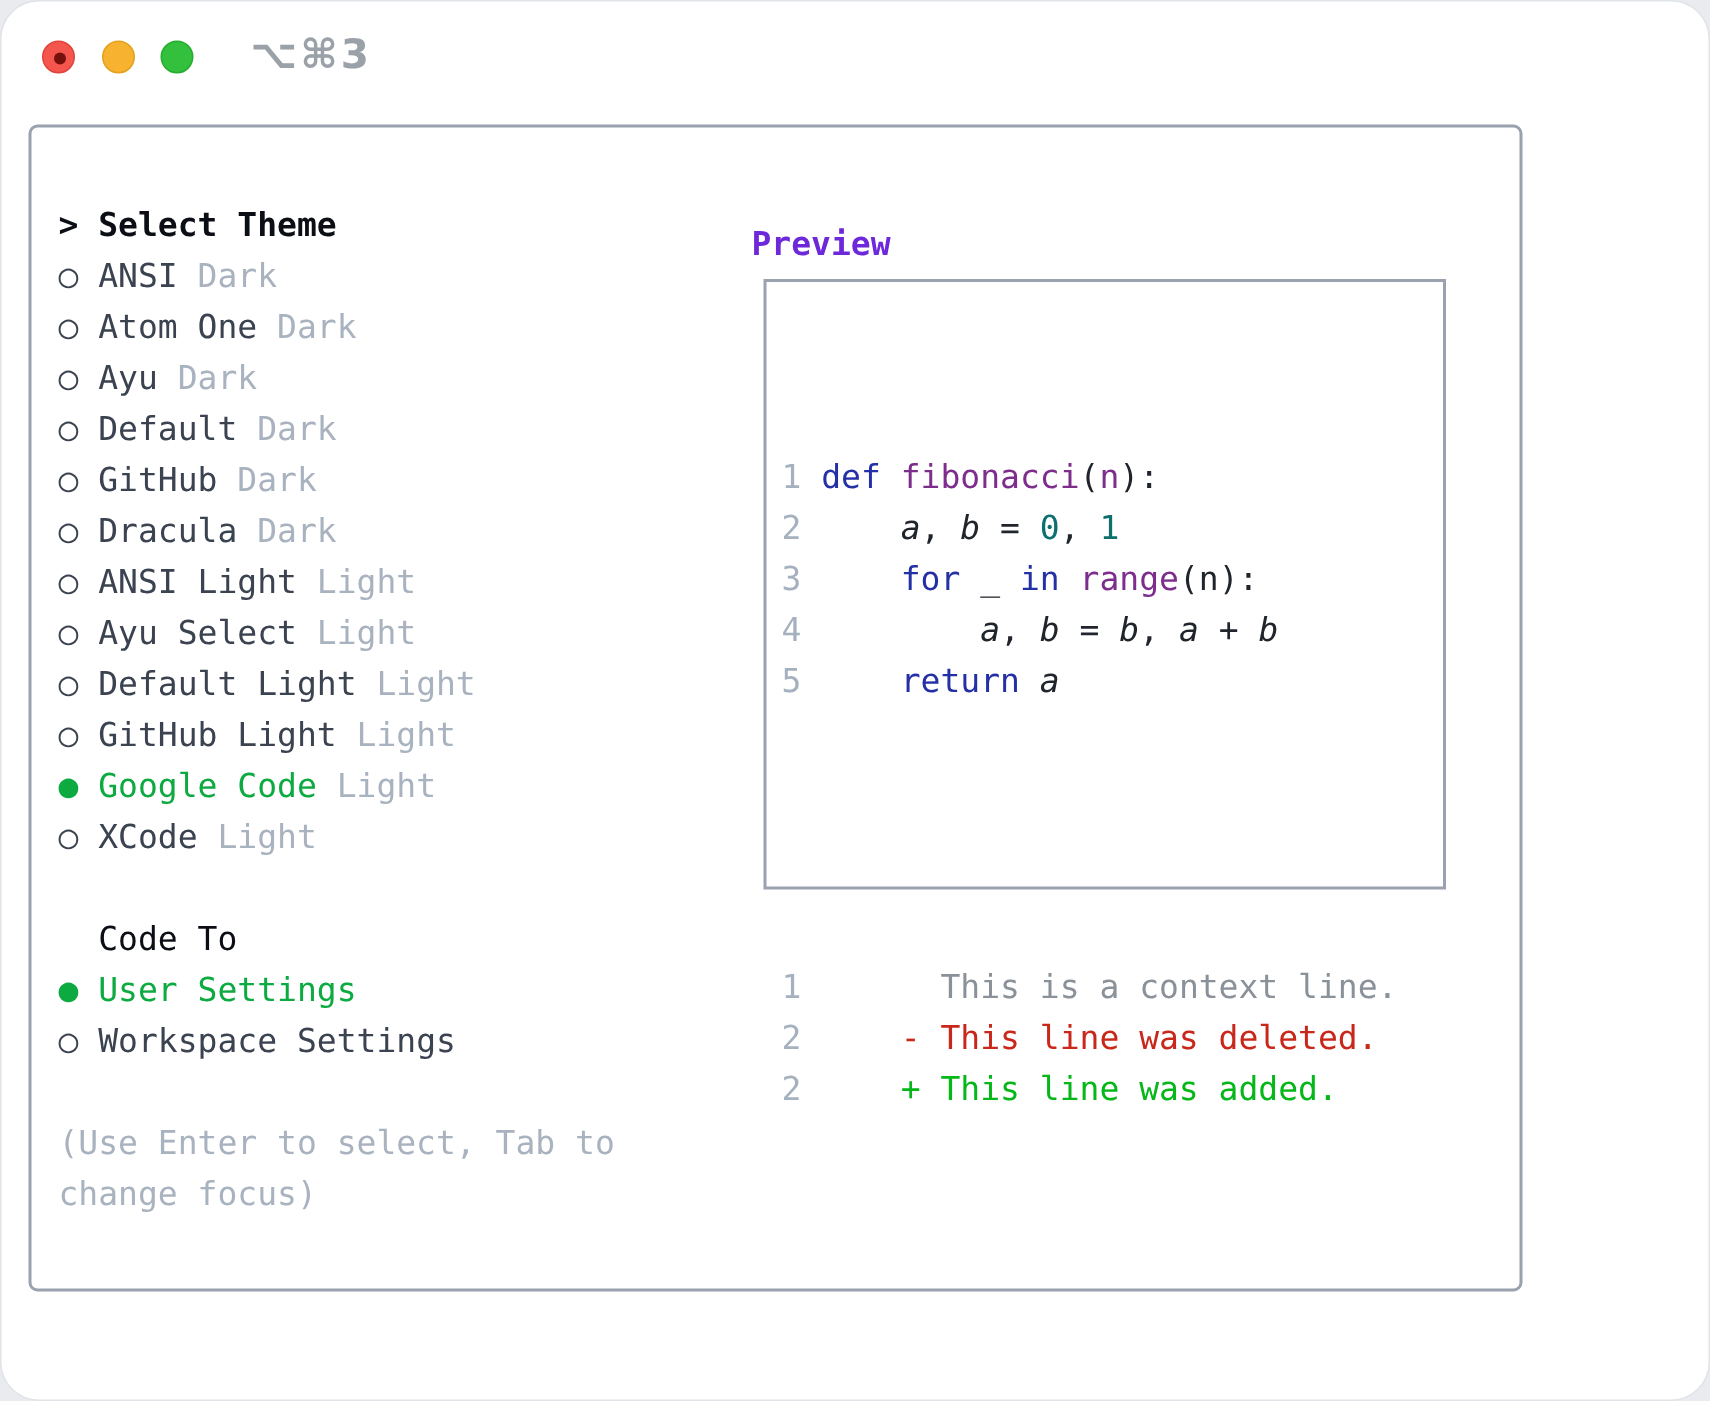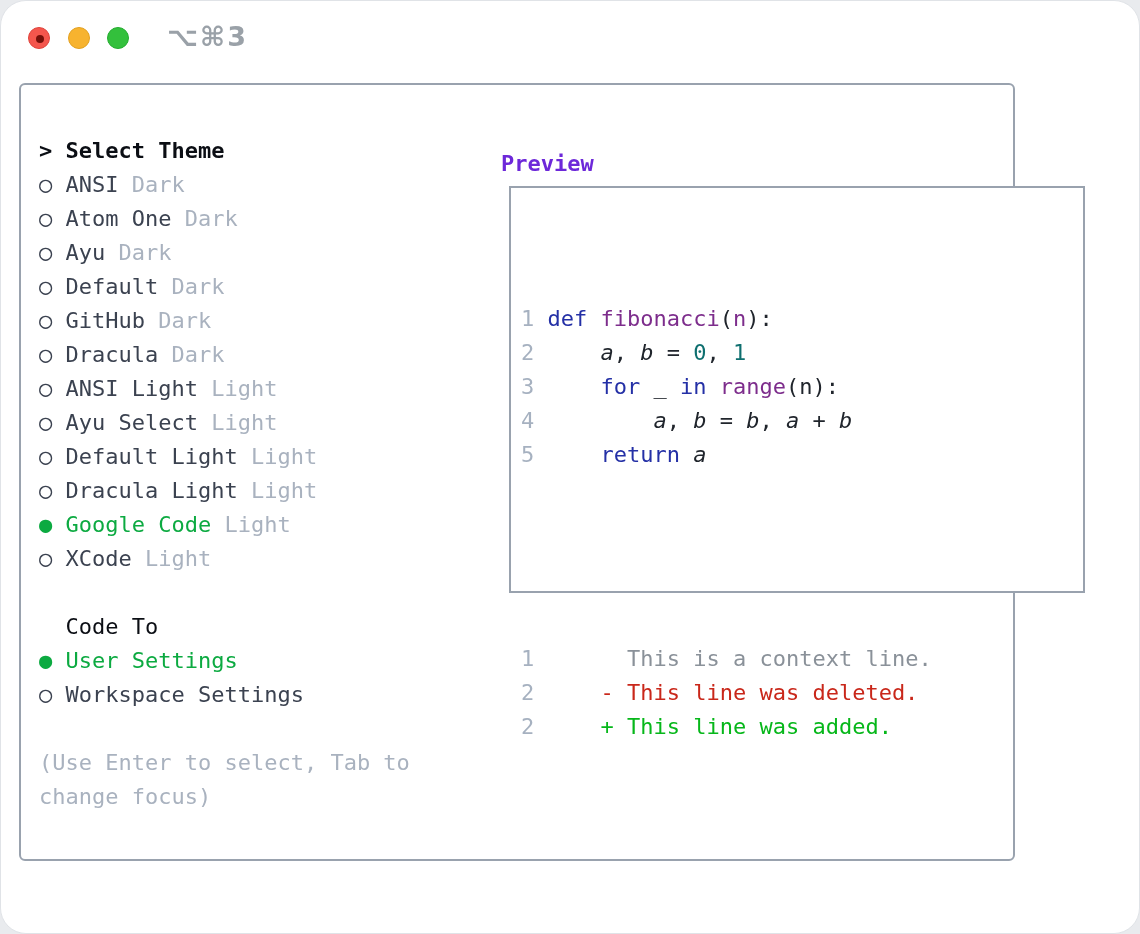--- a/index.html
+++ b/index.html
@@ -51,21 +51,21 @@
   .hint {
     width:412px; color:var(--muted-gray,#a9b2bf);
     white-space:normal; word-break:normal;
   }
   
   .preview-label {
     position:absolute; left:480px; top:49px;
     font-weight:bold; color:#6d28d9; height:34px;margin-top:13px;
   }
   .preview-box {
-    position:absolute; left:488px; top:101px; width:576px; height:407px;
+    position:absolute; left:488px; top:101px; width:455px; height:407px;
     border:2px solid var(--border-gray,#99a2ae);
     box-sizing:border-box; background:#fff;padding-left:37px;
   }
   .preview-pre { position:absolute; left:10px; top:46px; white-space:pre; }
   .code-line, .diff-line { height:34px; white-space:pre; }
   .lineno { color:var(--line-number,#a6b1c0); }
   .seg-kw  { color:var(--keyword-blue,#2430a6); }
   .seg-fn  { color:var(--function-purple,#7d2d8c); }
   .seg-num { color:var(--number-teal,#0e6f6f); }
   .seg-pl  { color:var(--code-plain,#20252c); }
@@ -94,21 +94,21 @@
       <div id="theme-list">
           <div class="row"><span class="marker">○</span><span class="name"> ANSI</span><span class="tag"> Dark</span></div>
           <div class="row"><span class="marker">○</span><span class="name"> Atom One</span><span class="tag"> Dark</span></div>
           <div class="row"><span class="marker">○</span><span class="name"> Ayu</span><span class="tag"> Dark</span></div>
           <div class="row"><span class="marker">○</span><span class="name"> Default</span><span class="tag"> Dark</span></div>
           <div class="row"><span class="marker">○</span><span class="name"> GitHub</span><span class="tag"> Dark</span></div>
           <div class="row"><span class="marker">○</span><span class="name"> Dracula</span><span class="tag"> Dark</span></div>
           <div class="row"><span class="marker">○</span><span class="name"> ANSI Light</span><span class="tag"> Light</span></div>
           <div class="row"><span class="marker">○</span><span class="name"> Ayu Select</span><span class="tag"> Light</span></div>
           <div class="row"><span class="marker">○</span><span class="name"> Default Light</span><span class="tag"> Light</span></div>
-          <div class="row"><span class="marker">○</span><span class="name"> Dracula Light</span><span class="tag"> Light</span></div>
+          <div class="row"><span class="marker">○</span><span class="name"> GitHub Light</span><span class="tag"> Light</span></div>
           <div class="row selected"><span class="marker">●</span><span class="name"> Google Code</span><span class="tag"> Light</span></div>
           <div class="row"><span class="marker">○</span><span class="name"> XCode</span><span class="tag"> Light</span></div>
         </div>
 
       <div class="blank"></div>
 
       <div class="apply-label">Code To</div>
 
       <div id="apply-list">
           <div class="row selected"><span class="marker">●</span><span class="name"> User Settings</span></div>

